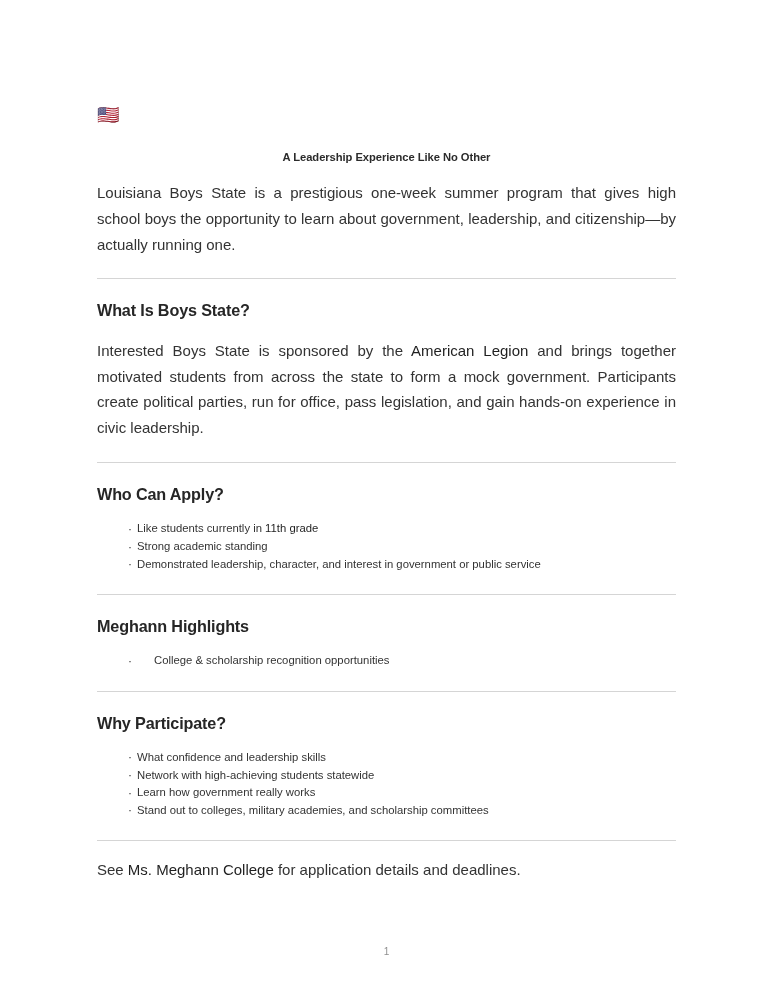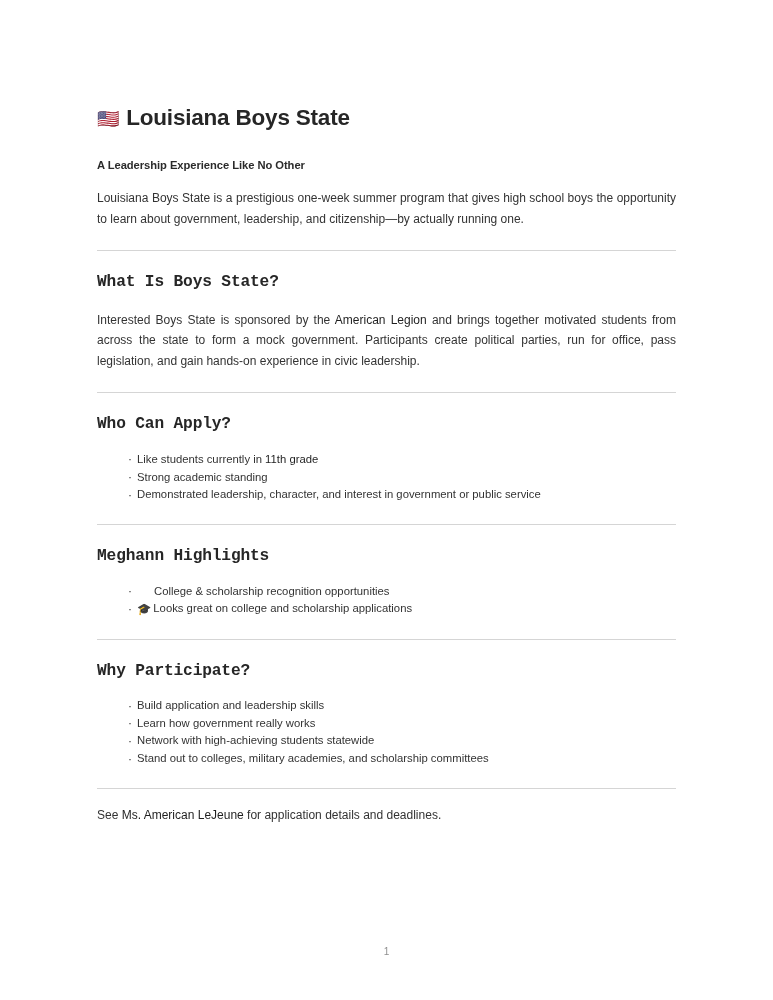--- a/index.html
+++ b/index.html
@@ -46,25 +46,26 @@
     line-height: 1;
     display: inline-block;
     transform: translateY(1px);
   }
   .subtitle {
     font-size: 11.2px;
     font-weight: bold;
     color: #2b2b2b;
     margin-top: 28px;
     letter-spacing: -0.05px;
+    text-align: center;
   }
 
   
   p.body {
-    font-size: 12px;
+    font-size: 15px;
     line-height: 1.72;
     color: #333333;
     text-align: justify;
     margin: 17px 0 0 0;
   }
   p.body.tight { margin-top: 16px; }
   b, strong { font-weight: normal; color: #1f1f1f; }
 
   
   hr.rule {
@@ -75,21 +76,20 @@
   }
 
   
   h2.section {
     font-size: 16.2px;
     font-weight: bold;
     color: #262626;
     margin: 22px 0 0 0;
     letter-spacing: -0.15px;
     line-height: 1.2;
-    font-family: Liberation Mono, monospace;
   }
 
   
   ul.bullets {
     list-style: none;
     margin: 16px 0 0 0;
     padding: 0 0 0 31px;
   }
   ul.bullets li {
     font-size: 11.3px;
@@ -136,21 +136,20 @@
 </style>
 </head>
 <body>
 
 <div class="page">
 
   <div class="content">
 
     <h1 class="doc-title">
       <span class="flag-emoji">🇺🇸</span>
-      <span>Louisiana Boys State</span>
     </h1>
 
     <div class="subtitle">A Leadership Experience Like No Other</div>
 
     <p class="body">Louisiana Boys State is a prestigious one-week summer program that gives high school boys the opportunity to learn about government, leadership, and citizenship—by actually running one.</p>
 
     <hr class="rule">
 
     <h2 class="section">What Is Boys State?</h2>
     <p class="body"><span>Interested Boys State is sponsored by the </span><b>American Legion</b><span> and brings together motivated students from across the state to form a mock government. Participants create political parties, run for office, pass legislation, and gain hands-on experience in civic leadership.</span></p>
@@ -162,34 +161,33 @@
       <li><span>Like students currently in </span><b>11th grade</b></li>
       <li><span>Strong academic standing</span></li>
       <li><span>Demonstrated leadership, character, and interest in government or public service</span></li>
     </ul>
 
     <hr class="rule">
 
     <h2 class="section">Meghann Highlights</h2>
     <ul class="bullets">
       <li><span class="emoji blank">🎓</span><span>College &amp; scholarship recognition opportunities</span></li>
-      <li><span class="emoji">🎓</span><span>Looks great on college and scholarship applications</span></li>
     </ul>
 
     <hr class="rule">
 
     <h2 class="section">Why Participate?</h2>
     <ul class="bullets">
-      <li><span>Build application and leadership skills</span></li>
+      <li><span>What confidence and leadership skills</span></li>
+      <li><span>Network with high-achieving students statewide</span></li>
       <li><span>Learn how government really works</span></li>
-      <li><span>Network with high-achieving students statewide</span></li>
       <li><span>Stand out to colleges, military academies, and scholarship committees</span></li>
     </ul>
 
     <hr class="rule gap-lg">
 
-    <p class="body tight"><span>See </span><b>Ms. American LeJeune</b><span> for application details and deadlines.</span></p>
+    <p class="body tight"><span>See </span><b>Ms. Meghann College</b><span> for application details and deadlines.</span></p>
 
   </div>
 
   <div class="page-number">1</div>
 
 </div>
 
 </body></html>

